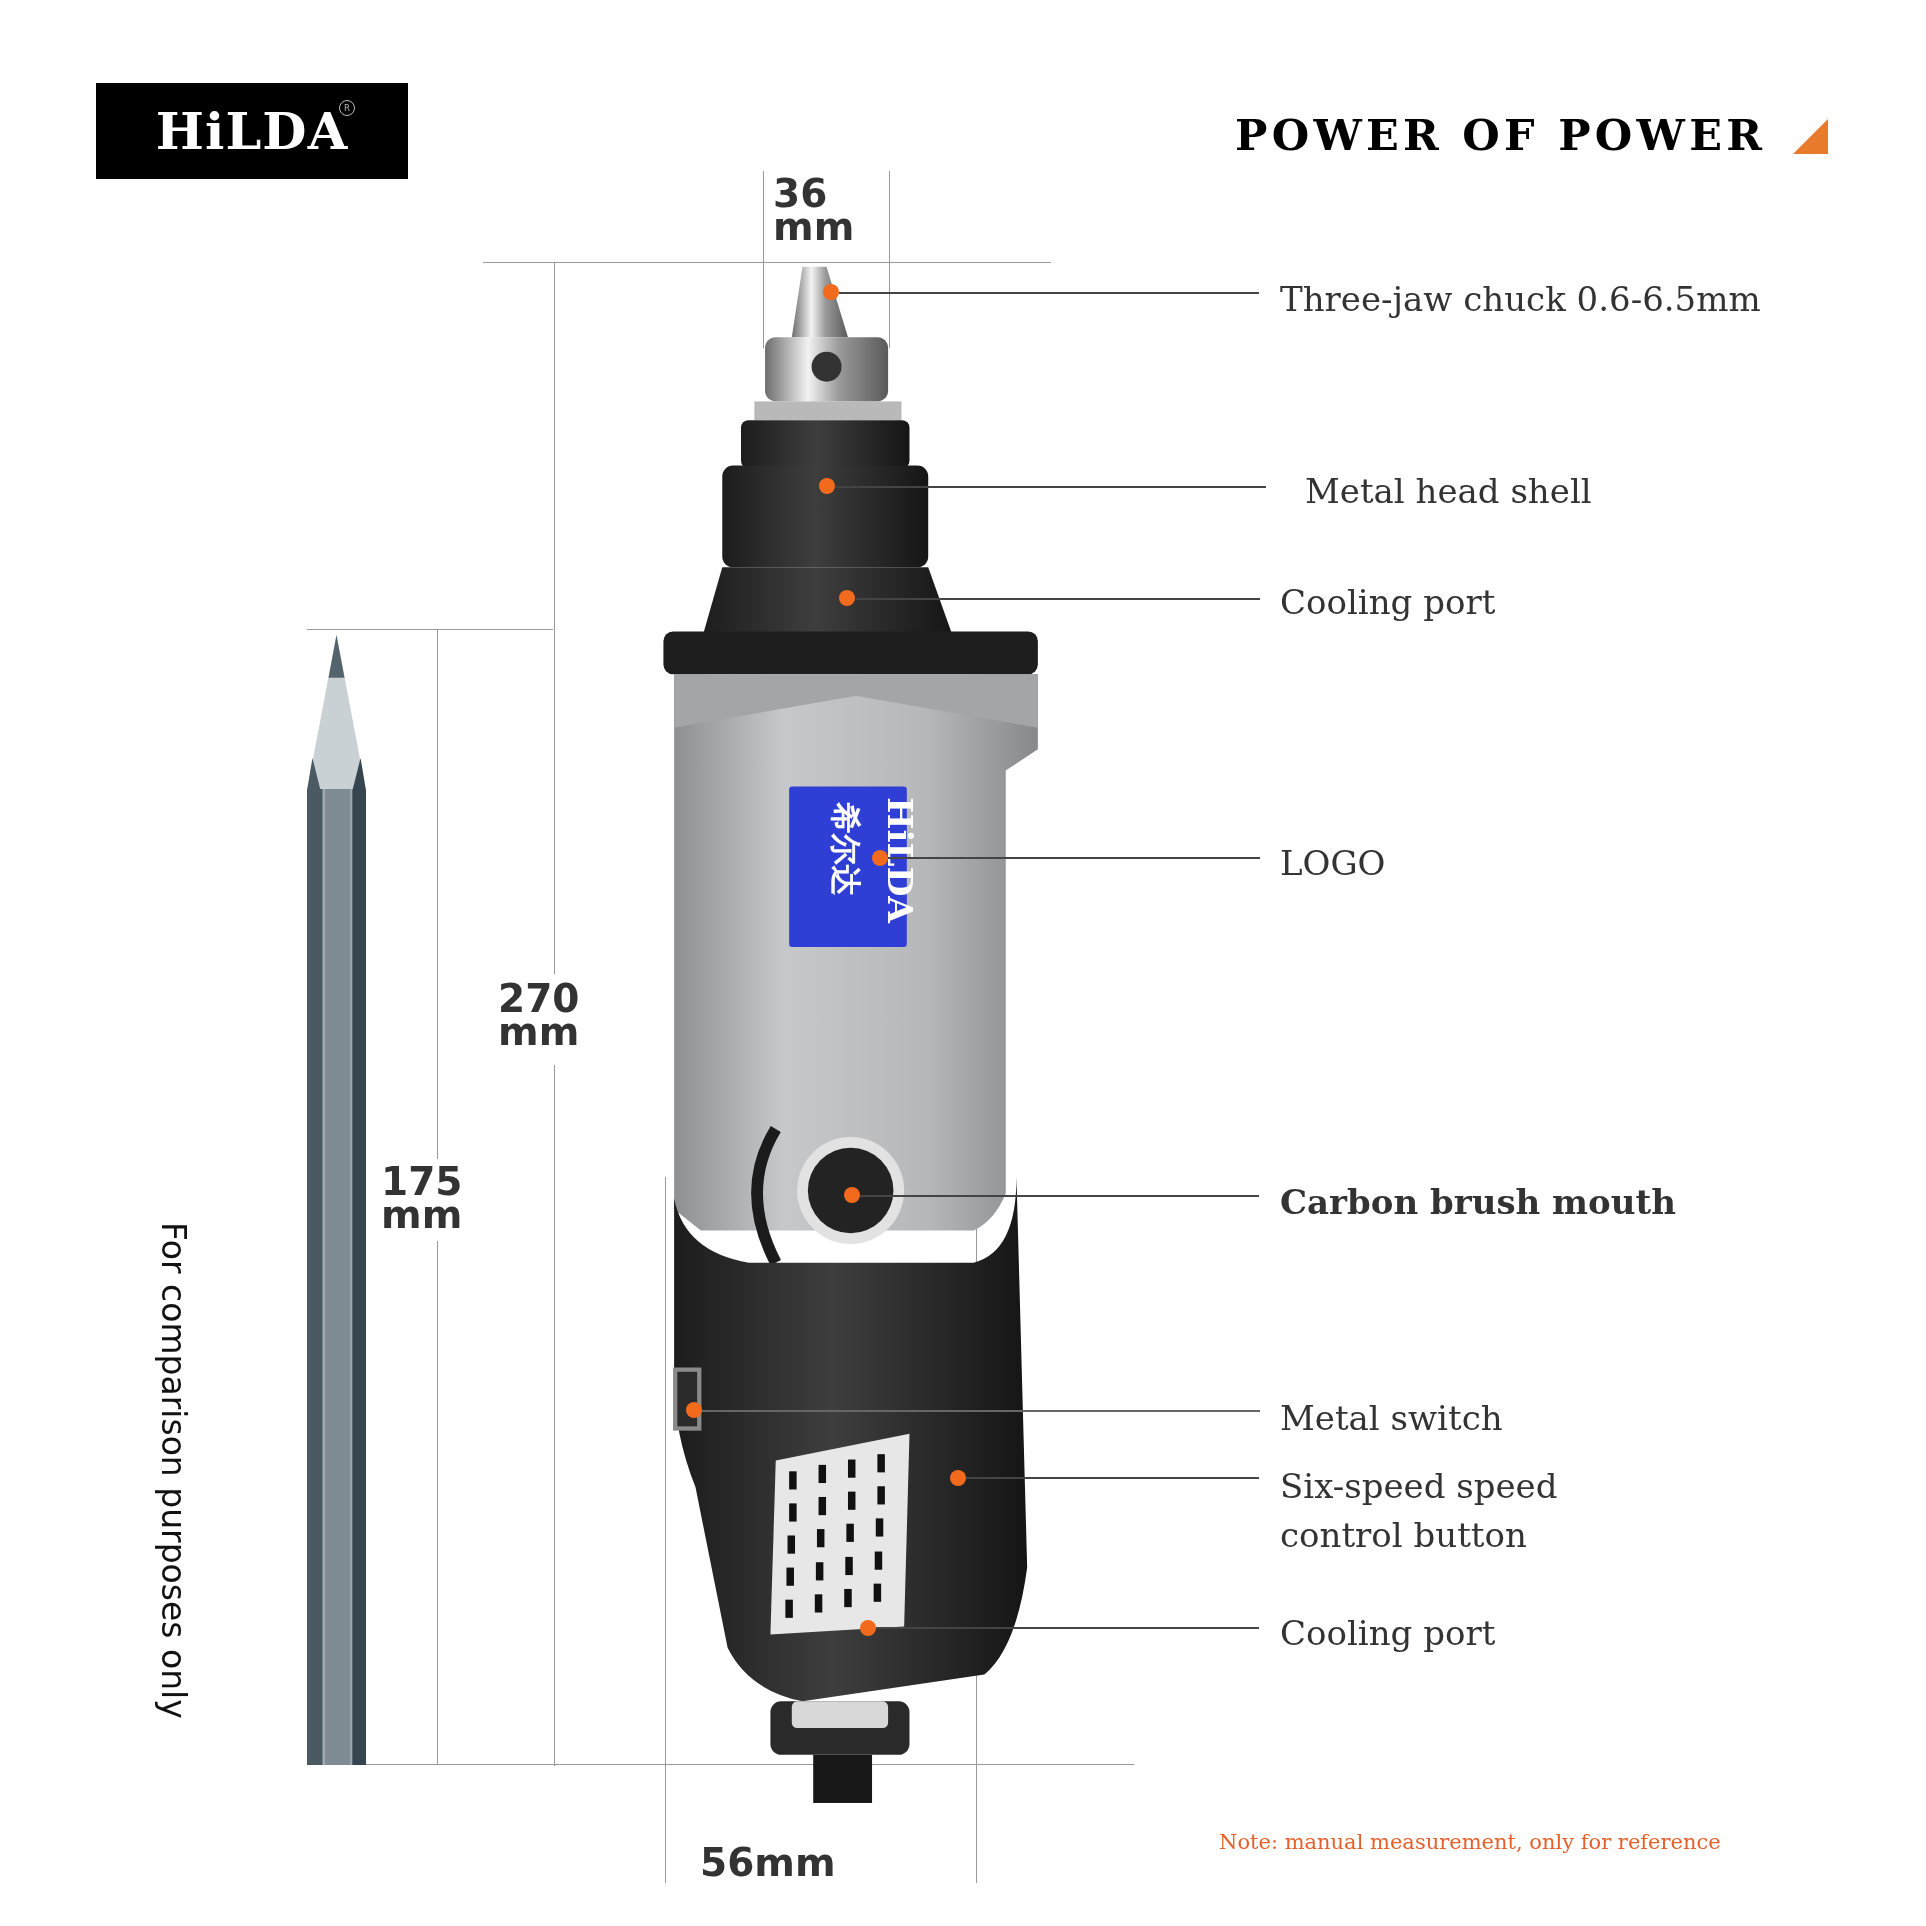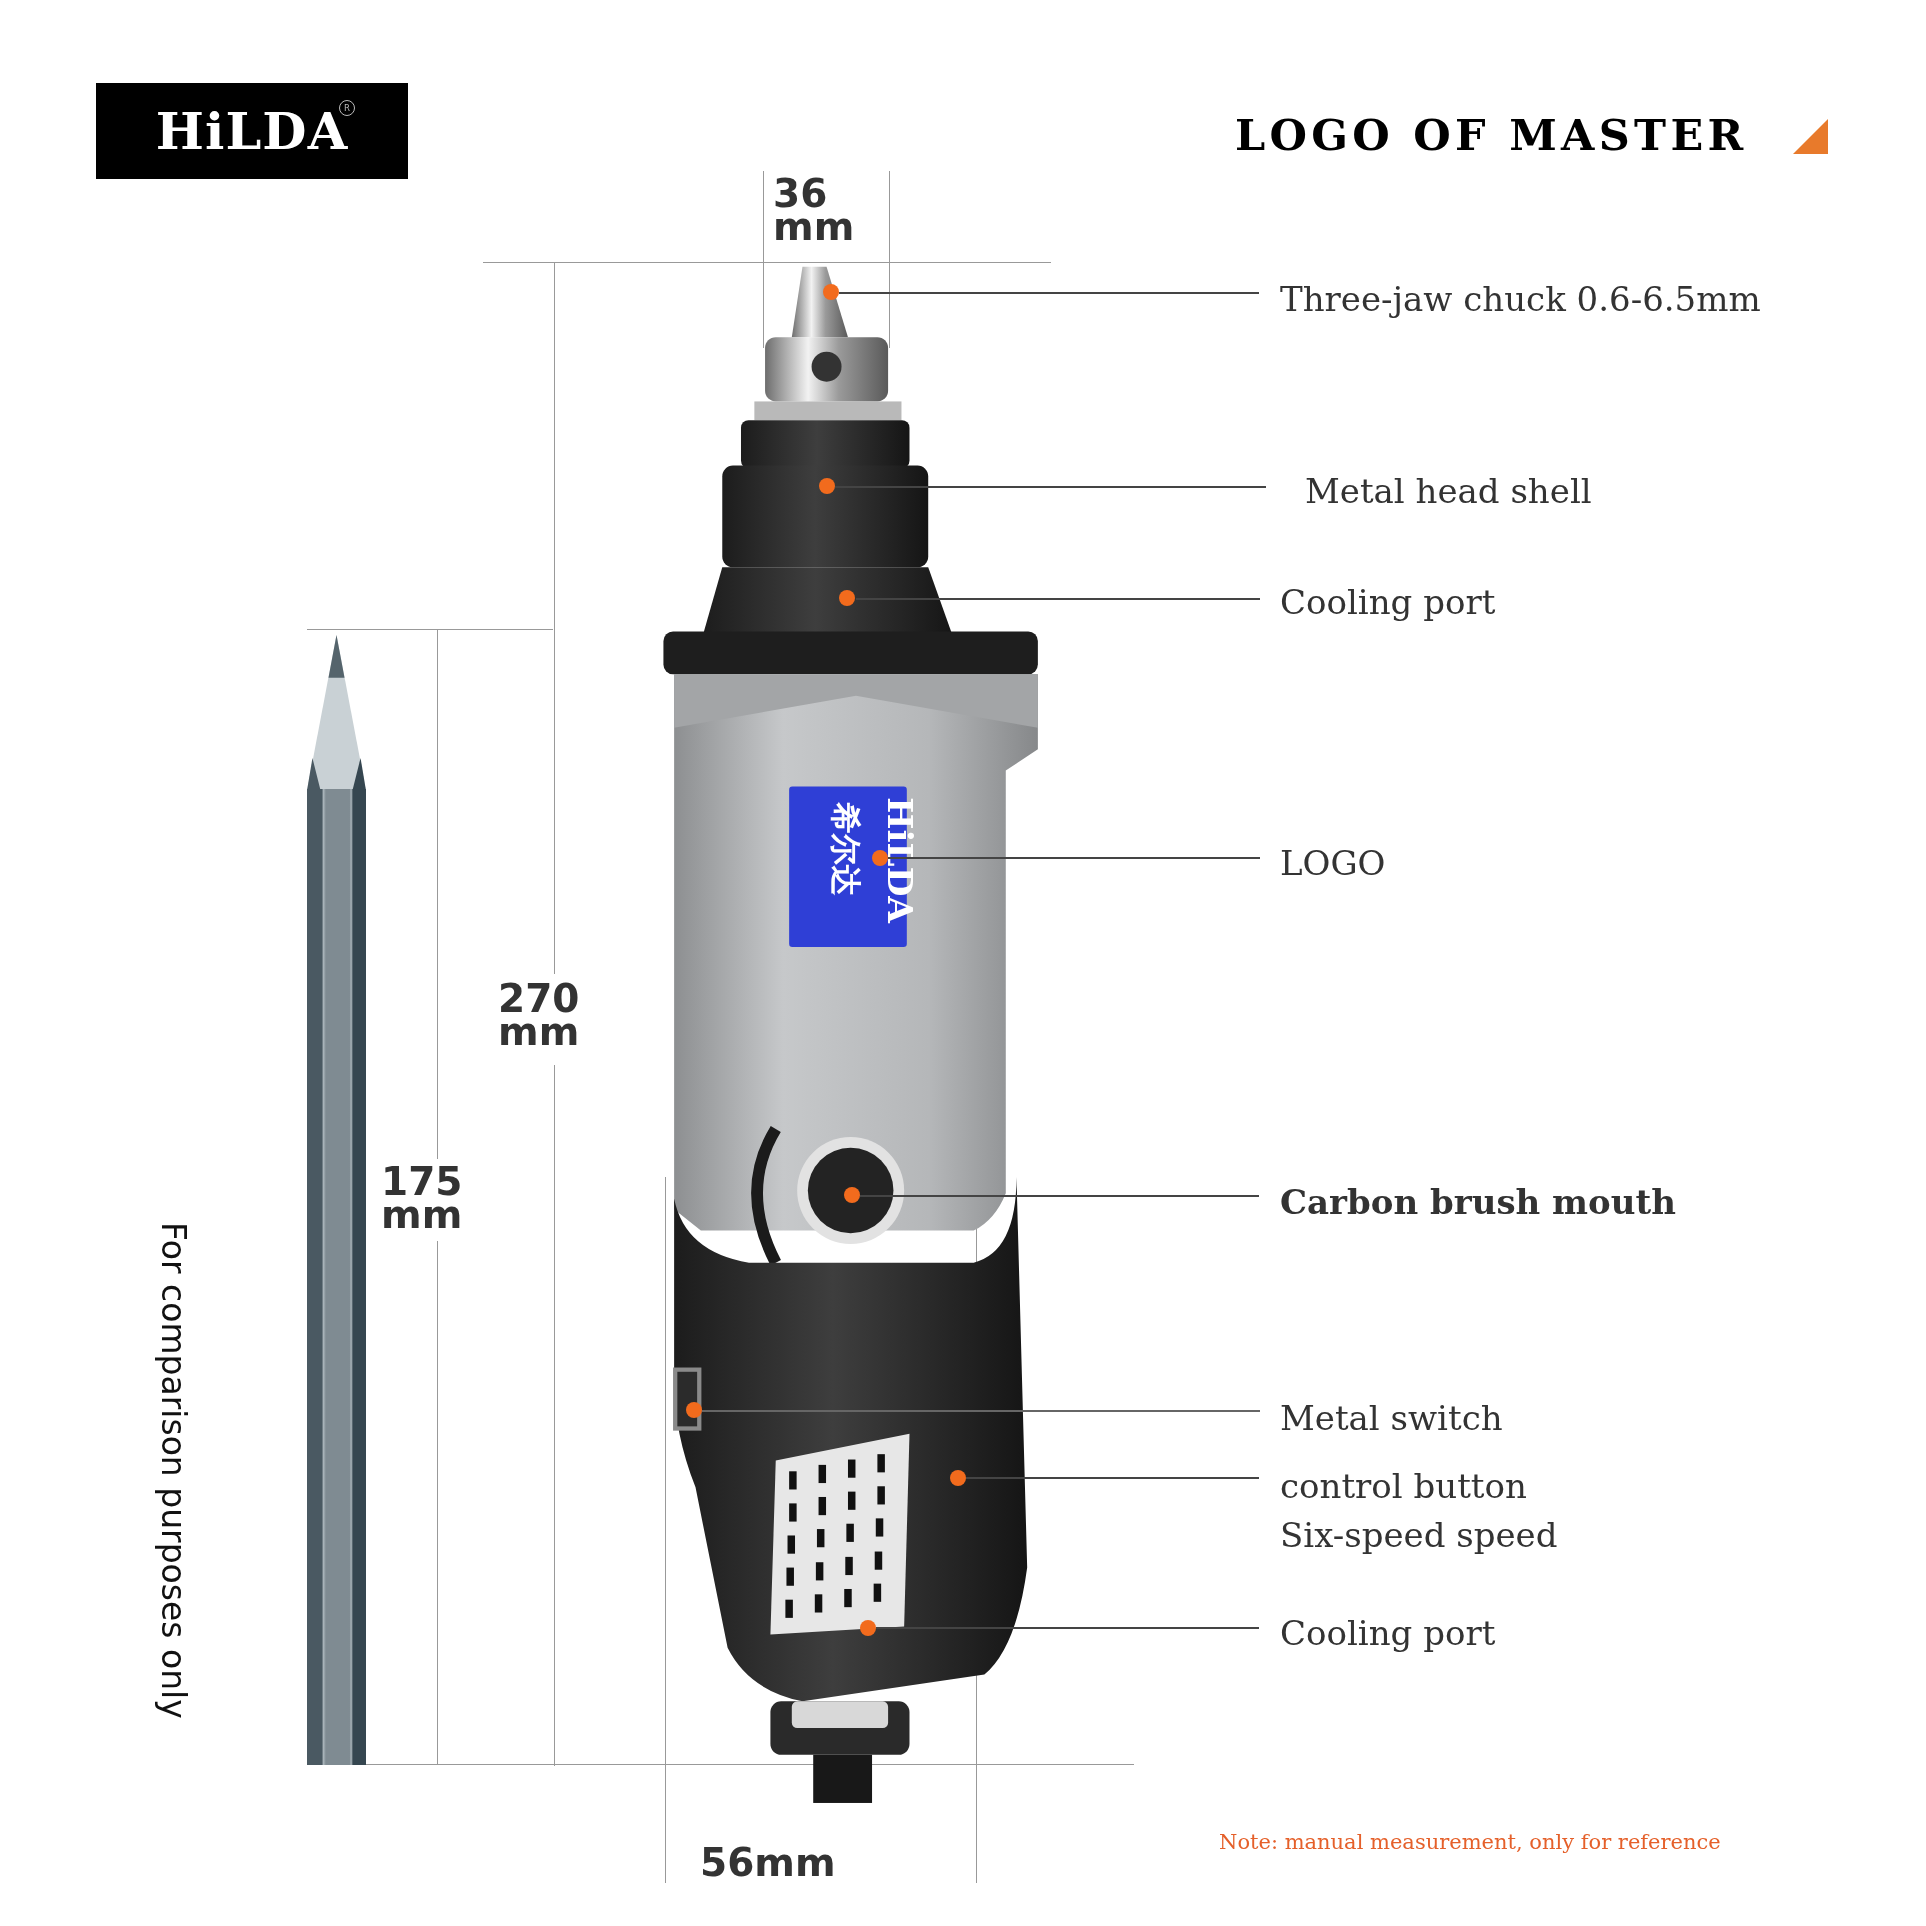--- a/index.html
+++ b/index.html
@@ -42,21 +42,21 @@
   .tool { left: 642px; top: 257px; width: 428px; height: 1562px; }
 </style>
 </head>
 <body>
 
 <div class="abs logo-box">
   <div class="abs logo-text">HiLDA</div>
   <div class="logo-reg">R</div>
 </div>
 
-<div class="abs slogan">LOGO OF MASTER</div>
+<div class="abs slogan">POWER OF POWER</div>
 <div class="abs slogan-tri"></div>
 
 <div class="abs dim-line-h" style="left:483px; top:262px; width:568px;"></div>
 <div class="abs dim-line-v" style="left:763px; top:171px; height:177px;"></div>
 <div class="abs dim-line-v" style="left:889px; top:171px; height:177px;"></div>
 <div class="abs dim-text" style="left:773px; top:177px; width:112px;">
   <div>36</div>
   <div>mm</div>
 </div>
 
@@ -190,22 +190,22 @@
 <div class="abs leader" style="left:860px; top:1195px; width:399px;"></div>
 <div class="abs callout" style="left:1280px; top:1178px;font-weight:bold;">Carbon brush mouth</div>
 
 <div class="abs dot" style="left:686px; top:1402px;"></div>
 <div class="abs leader" style="left:702px; top:1410px; width:558px; background:#666; height:1.6px;"></div>
 <div class="abs callout" style="left:1280px; top:1394px;">Metal switch</div>
 
 <div class="abs dot" style="left:950px; top:1470px;"></div>
 <div class="abs leader" style="left:966px; top:1477px; width:293px;"></div>
 <div class="abs callout" style="left:1280px; top:1462px;">
+  <div>Six-speed speed</div>
   <div>control button</div>
-  <div>Six-speed speed</div>
 </div>
 
 <div class="abs dot" style="left:860px; top:1620px;"></div>
 <div class="abs leader" style="left:876px; top:1627px; width:383px;"></div>
 <div class="abs callout" style="left:1280px; top:1609px;">Cooling port</div>
 
 <div class="abs note">Note: manual measurement, only for reference</div>
 
 
 </body></html>

